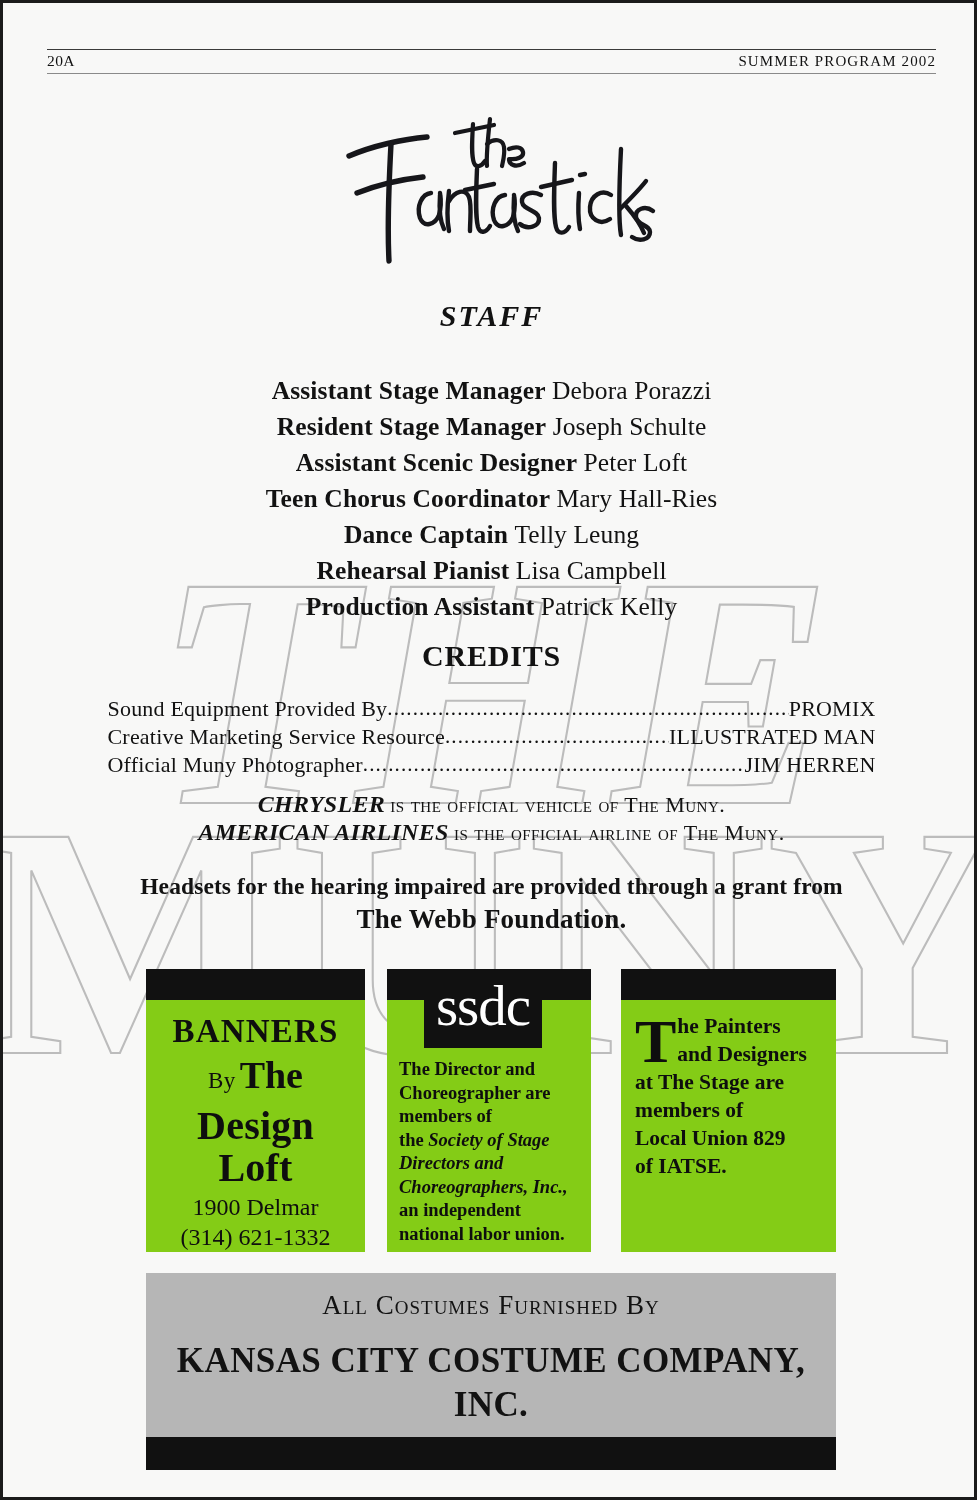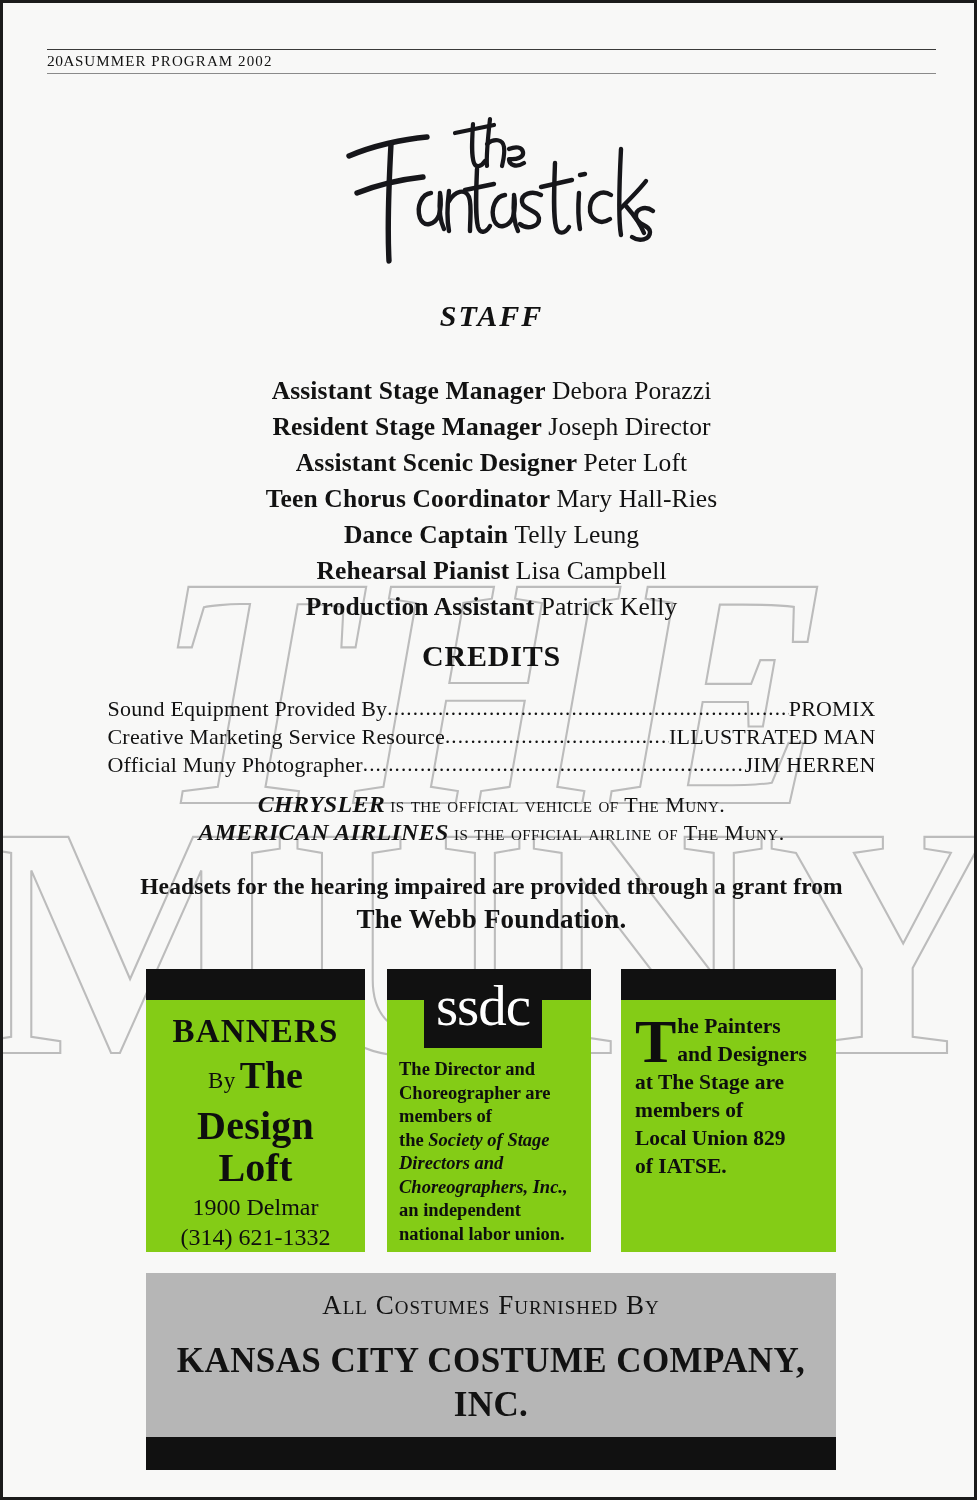--- a/index.html
+++ b/index.html
@@ -39,21 +39,21 @@
   
   #runhead {
     position: absolute;
     left: 44px; top: 46px;
     width: 889px;
     z-index: 3;
     border-top: 1.6px solid #3a3a3a;
     border-bottom: 1.1px solid #8a8a8a;
     padding: 2px 0 3px 0;
     display: flex;
-    justify-content: flex-start;
+    justify-content: space-between;
     align-items: baseline;
   }
   #runhead .folio {
     font-size: 15.5px;
     letter-spacing: .4px;
   }
   #runhead .progname {
     font-size: 15px;
     letter-spacing: 1.1px;
     font-variant: small-caps;
@@ -339,21 +339,21 @@
 
   <div id="staff-section">
     <div id="staff-heading">STAFF</div>
 
     <div class="staff-row">
       <span class="staff-role">Assistant Stage Manager</span>
       <span class="staff-name">Debora Porazzi</span>
     </div>
     <div class="staff-row">
       <span class="staff-role">Resident Stage Manager</span>
-      <span class="staff-name">Joseph Director</span>
+      <span class="staff-name">Joseph Schulte</span>
     </div>
     <div class="staff-row">
       <span class="staff-role">Assistant Scenic Designer</span>
       <span class="staff-name">Peter Loft</span>
     </div>
     <div class="staff-row">
       <span class="staff-role">Teen Chorus Coordinator</span>
       <span class="staff-name">Mary Hall-Ries</span>
     </div>
     <div class="staff-row">

